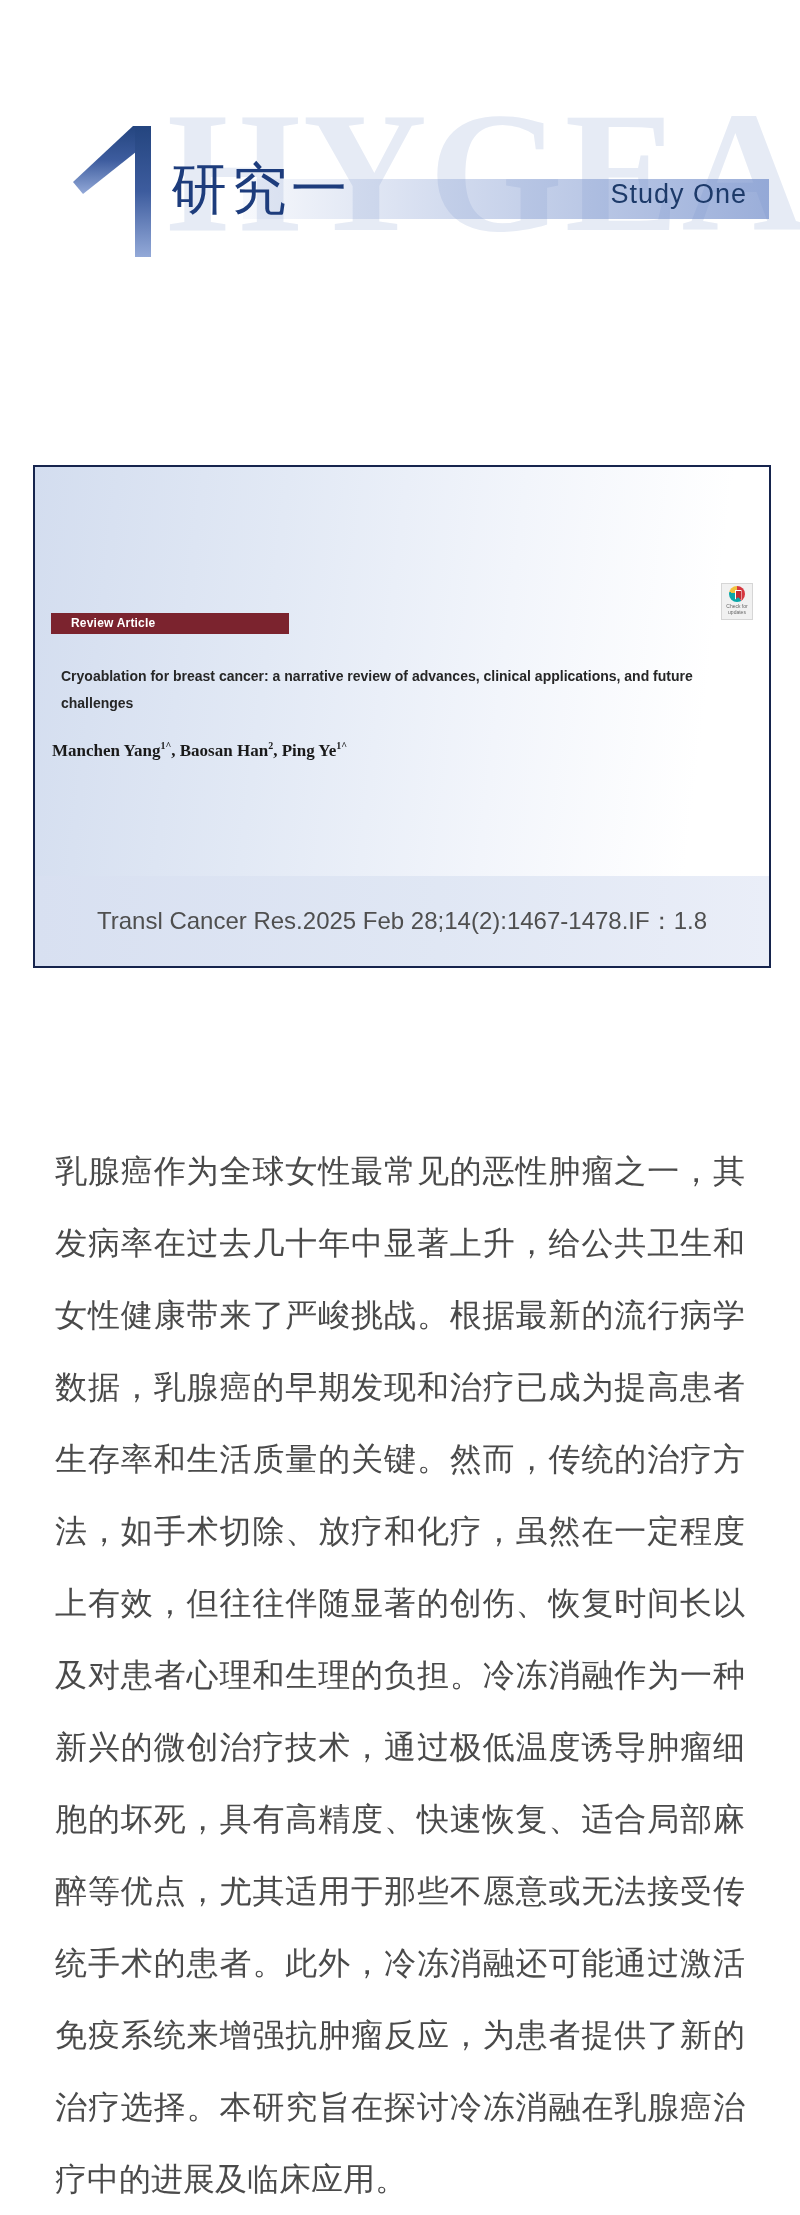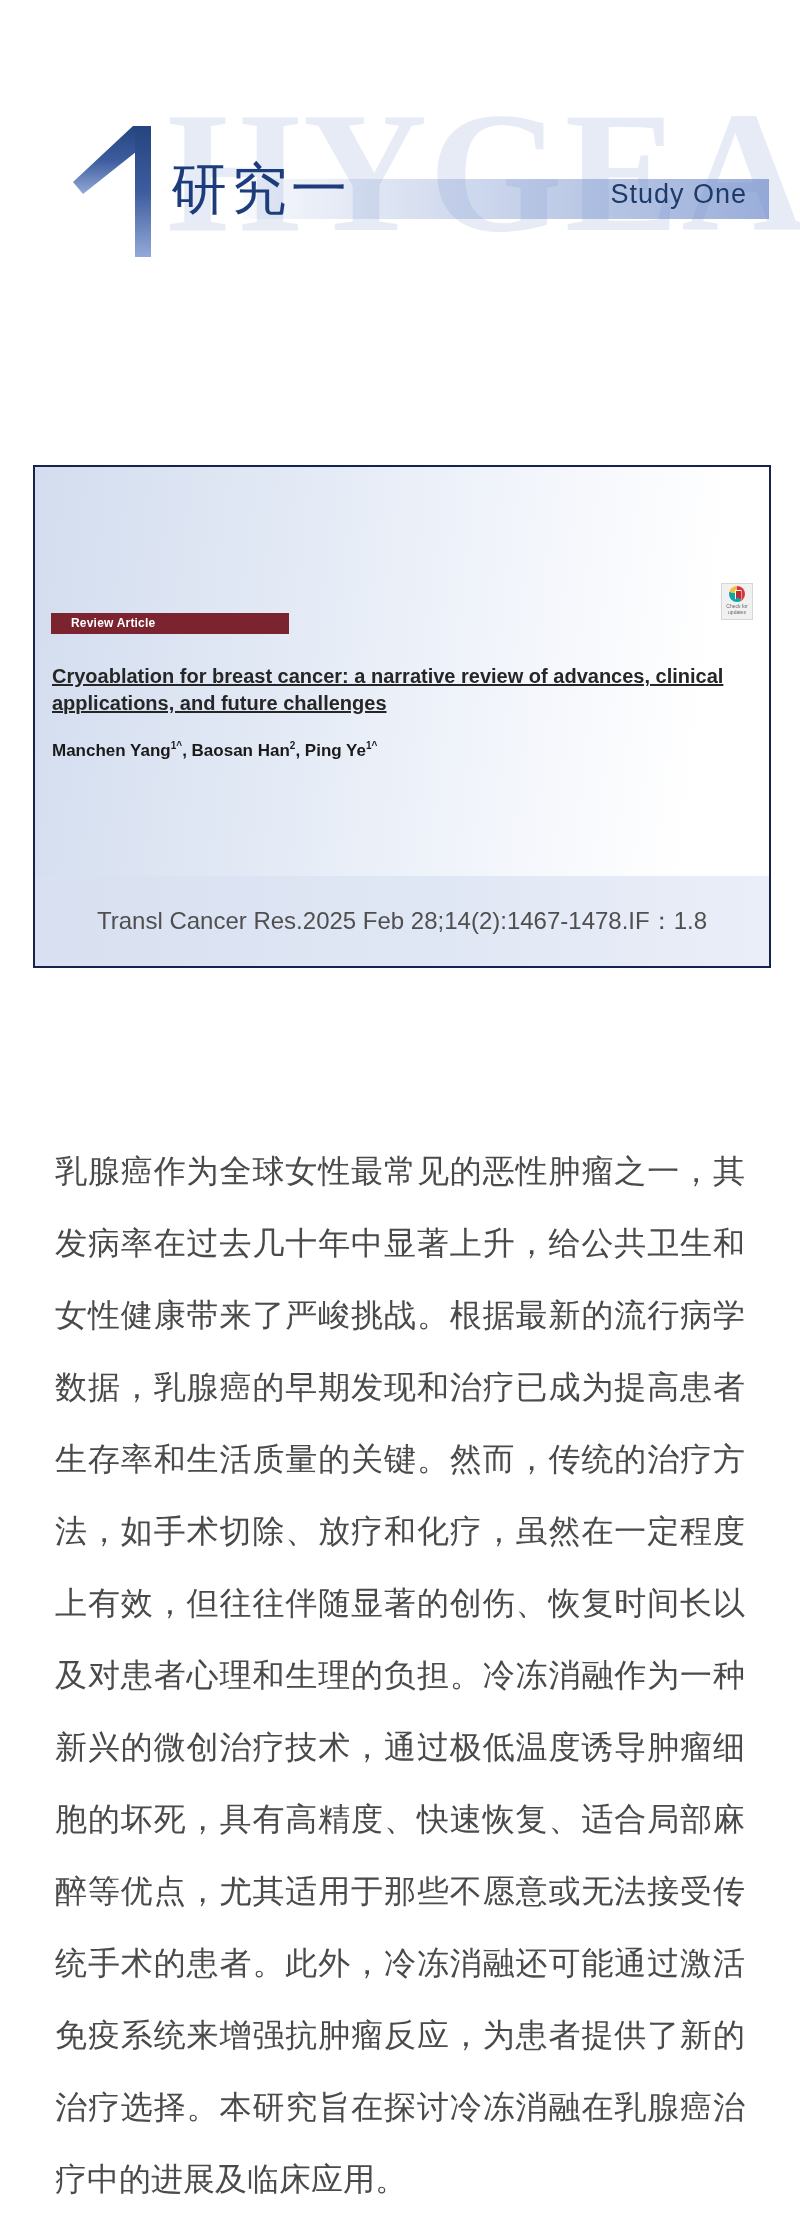--- a/index.html
+++ b/index.html
@@ -63,31 +63,30 @@
     position:absolute;left:16px;top:146px;
     width:238px;height:21px;
     background:#7b232e;
     color:#ffffff;
     font-size:12px;font-weight:bold;
     line-height:21px;
     padding-left:20px;box-sizing:border-box;
     letter-spacing:0.2px;
   }
   .paper-title{
-    position:absolute;left:17px;top:196px;
+    position:absolute;left:26px;top:196px;
     width:704px;
-    font-size:20px;line-height:27px;
+    font-size:14px;line-height:27px;
     font-weight:bold;
     color:#262626;
     letter-spacing:0px;
-    text-decoration:underline;
   }
   .paper-authors{
     position:absolute;left:17px;top:274px;
-    font-family:Liberation Sans, sans-serif;
+    font-family:Liberation Serif, serif;
     font-weight:bold;
     font-size:17px;color:#1a1a1a;
   }
   .paper-authors sup{font-size:10px;line-height:0;}
   .crossmark{
     position:absolute;right:16px;top:116px;
     width:32px;height:37px;
     background:#f1f1f1;
     border:1px solid #d6d6d6;
     box-sizing:border-box;

